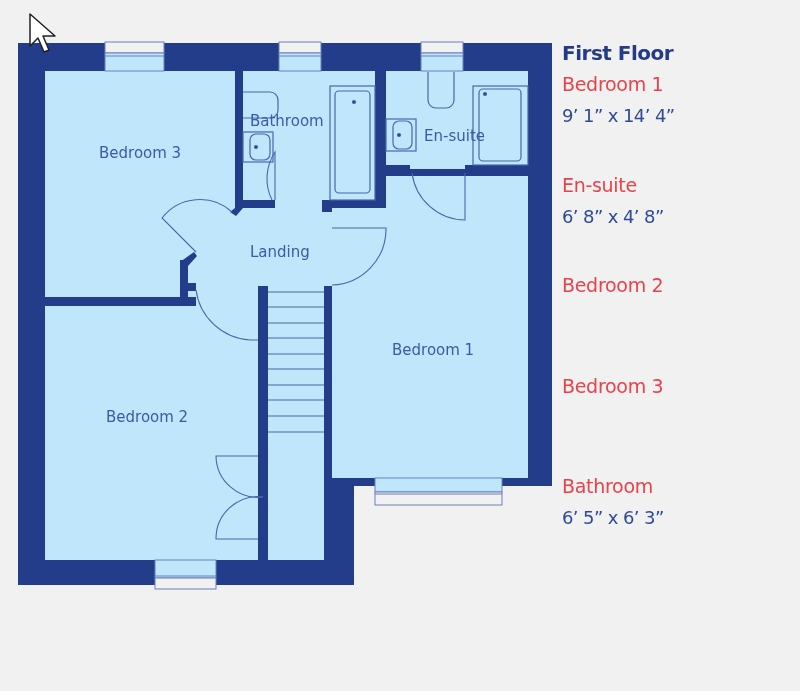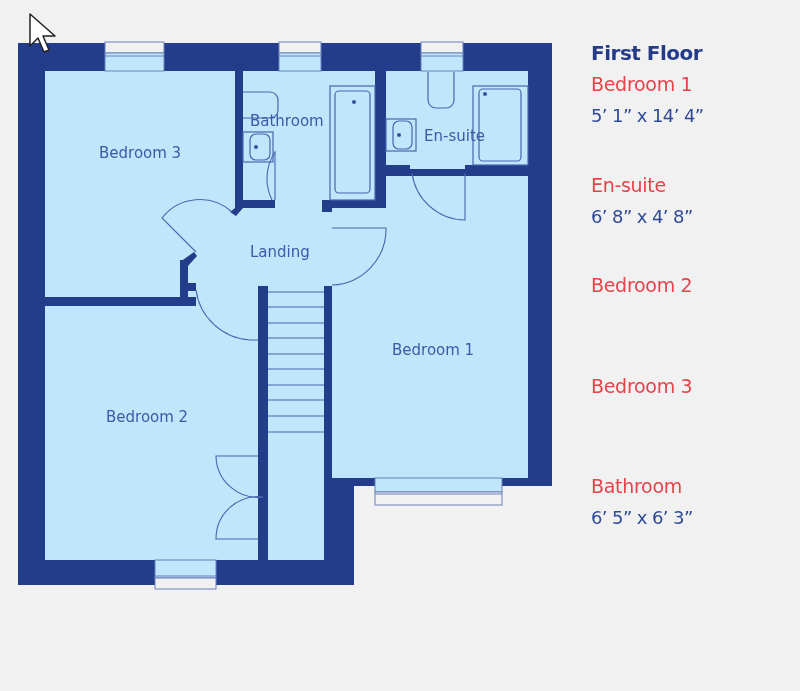--- a/index.html
+++ b/index.html
@@ -10,21 +10,21 @@
     overflow: hidden;
     font-family: "DejaVu Sans", sans-serif;
   }
   #plan { position: absolute; left: 0; top: 0; }
   .room-label {
     font-family: "DejaVu Sans", sans-serif;
     font-size: 15px;
     fill: #3b5aa8;
   }
   .legend {
-    position: absolute; left: 591px; top: 38px; width: 200px;
+    position: absolute; left: 562px; top: 38px; width: 200px;
   }
   .legend-title {
     font-family: "DejaVu Sans", sans-serif;
     font-weight: bold;
     font-size: 20px;
     color: #243b8a;
     letter-spacing: -0.5px;
     height: 30px;
     line-height: 30px;
   }
@@ -185,21 +185,21 @@
     <text class="room-label" x="250" y="257">Landing</text>
     <text class="room-label" x="392" y="355">Bedroom 1</text>
     <text class="room-label" x="106" y="422">Bedroom 2</text>
   </g>
 </svg>
 
 <div class="legend">
   <div class="legend-title">First Floor</div>
   <div class="legend-item">
     <div class="legend-name">Bedroom 1</div>
-    <div class="legend-dim">5’ 1” x 14’ 4”</div>
+    <div class="legend-dim">9’ 1” x 14’ 4”</div>
   </div>
   <div class="legend-item">
     <div class="legend-name">En-suite</div>
     <div class="legend-dim">6’ 8” x 4’ 8”</div>
   </div>
   <div class="legend-item">
     <div class="legend-name">Bedroom 2</div>
   </div>
   <div class="legend-item">
     <div class="legend-name">Bedroom 3</div>

